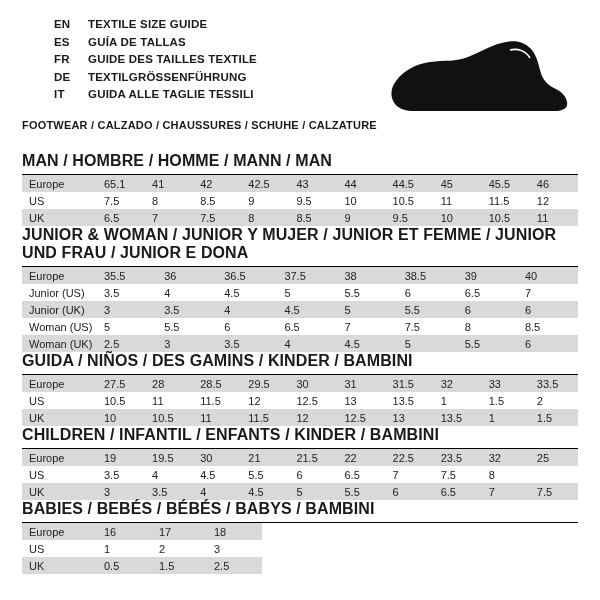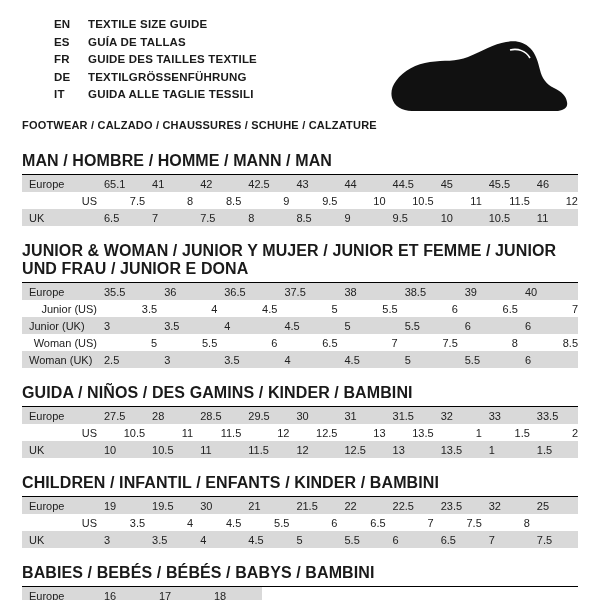--- a/index.html
+++ b/index.html
@@ -57,21 +57,20 @@
   .shoe {
     position: absolute;
     top: 22px;
     right: 8px;
     width: 180px;
     height: 78px;
   }
 
   
   .section {
-    margin-top: 16px;
   }
   .section.first {
     margin-top: 42px;
   }
   .section-title {
     font-size: 16px;
     font-weight: bold;
     letter-spacing: 0.1px;
     padding-bottom: 4px;
     border-bottom: 1px solid #000000;
@@ -88,21 +87,20 @@
     padding: 0 0 0 7px;
     text-align: left;
     white-space: nowrap;
     color: #222222;
   }
   tr.shaded td {
     background: #d9d9d9;
   }
   tr.plain td {
     background: #ffffff;
-    text-align: right;
   }
   td.label {
     width: 68px;
   }
   
   .babies-wrap table {
     width: 240px;
   }
 </style>
 </head>

